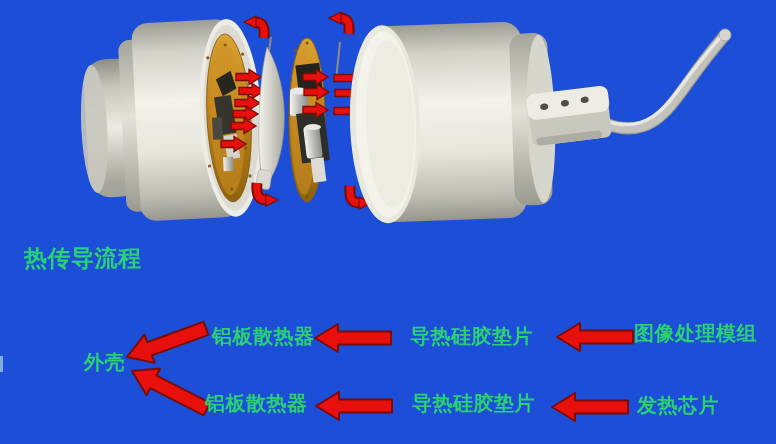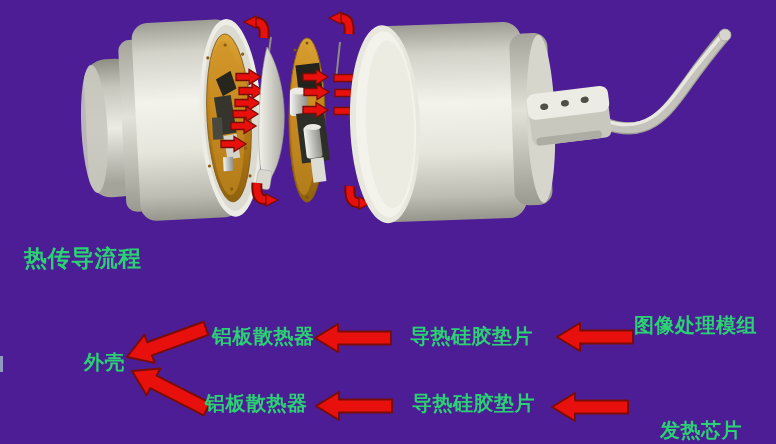--- a/index.html
+++ b/index.html
@@ -2,21 +2,21 @@
 <html style="--green: #2bd273; --red: #e8100c; --dark: #7a0c06;"><head>
 <meta charset="utf-8">
 <style>
   :root{
     --green:#2bd273;
     --red:#e8100c;
     --dark:#7a0c06;
   }
   html,body{margin:0;padding:0;background:#fff;}
   .stage{
-    position:relative;width:776px;height:444px;background:#4c1d95;overflow:hidden;
+    position:relative;width:776px;height:444px;background:#1d4ed8;overflow:hidden;
     font-family:"Liberation Sans",sans-serif;
   }
   .art{position:absolute;left:0;top:0;width:776px;height:444px;}
   .lbl{
     position:absolute;color:var(--green);font-weight:700;font-size:20px;
     line-height:1.1;white-space:nowrap;letter-spacing:0.5px;
     font-family:"Liberation Sans",sans-serif;
   }
   .lbl.title{font-size:23px;}
   
@@ -211,19 +211,19 @@
       <use href="#fad" transform="translate(132,371) rotate(27)"></use>
     </g>
   </svg>
 
   <div class="lbl title" style="left:24px;top:246px;">热传导流程</div>
 
   <div class="lbl" style="left:84px;top:351px;text-align:center;">外壳</div>
 
   <div class="lbl" style="left:212px;top:325px;">铝板散热器</div>
   <div class="lbl" style="left:410px;top:325px;">导热硅胶垫片</div>
-  <div class="lbl" style="left:634px;top:314px;">图像处理模组</div>
+  <div class="lbl" style="left:634px;top:322px;">图像处理模组</div>
 
   <div class="lbl" style="left:205px;top:392px;">铝板散热器</div>
   <div class="lbl" style="left:412px;top:392px;">导热硅胶垫片</div>
-  <div class="lbl" style="left:660px;top:394px;margin-top:25px;">发热芯片</div>
+  <div class="lbl" style="left:637px;top:394px;">发热芯片</div>
 
 </div>
 
 </body></html>

